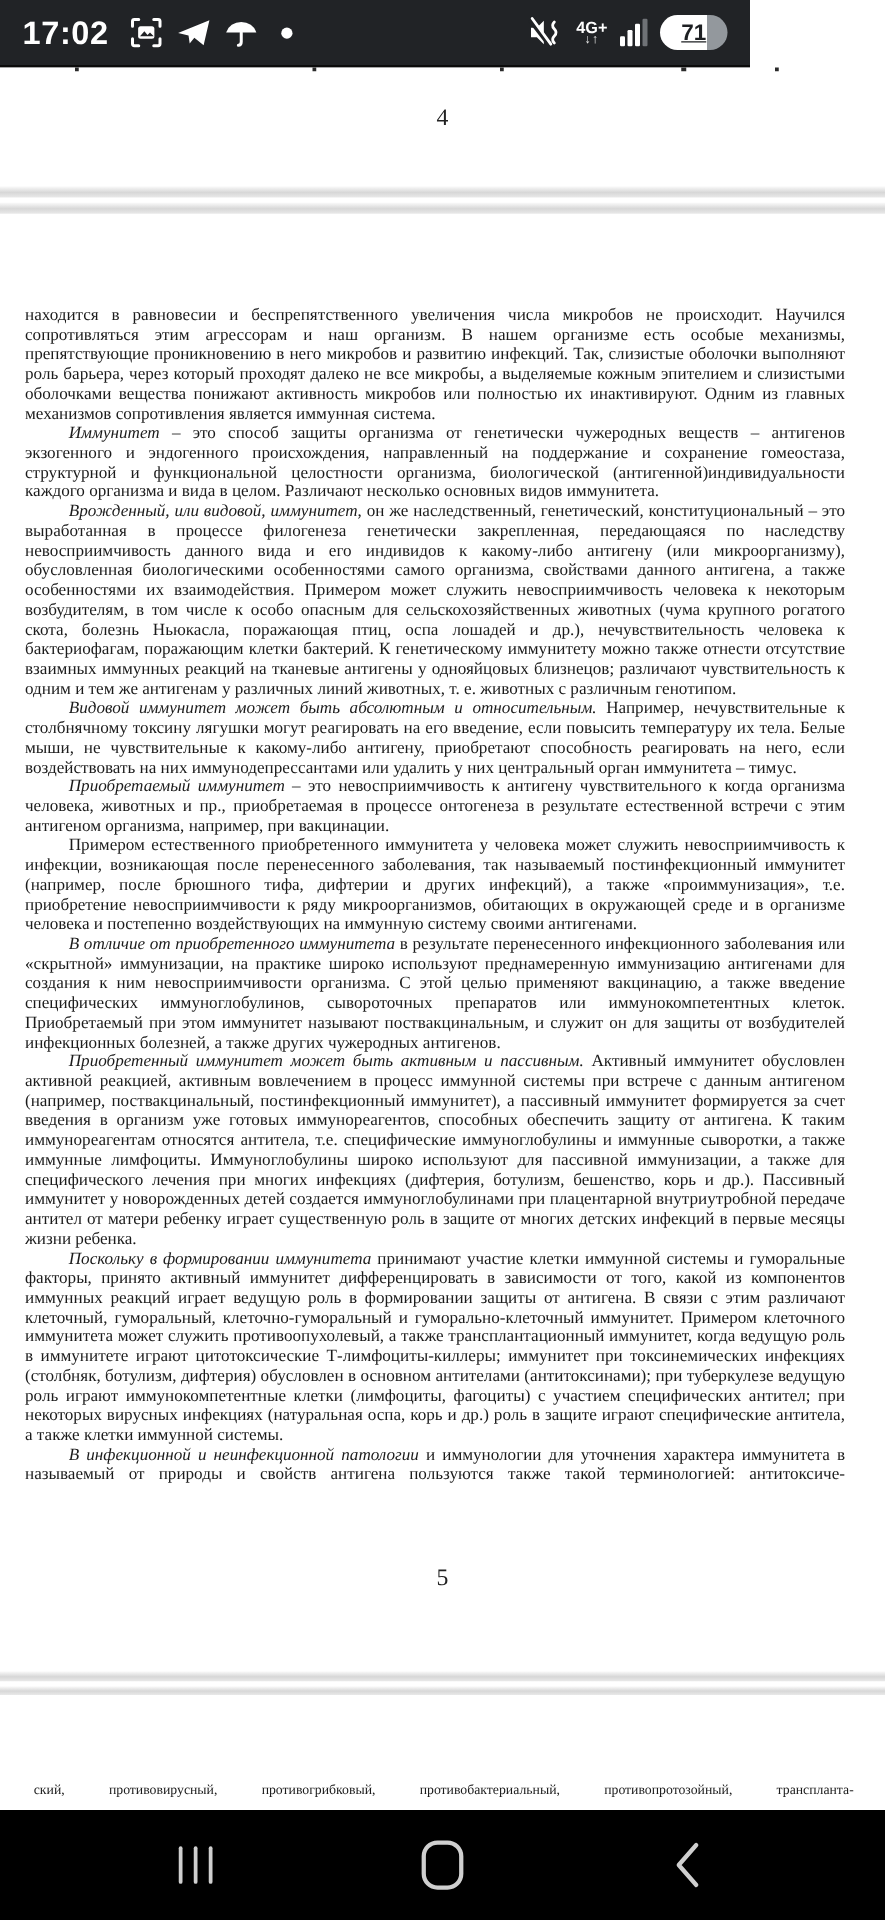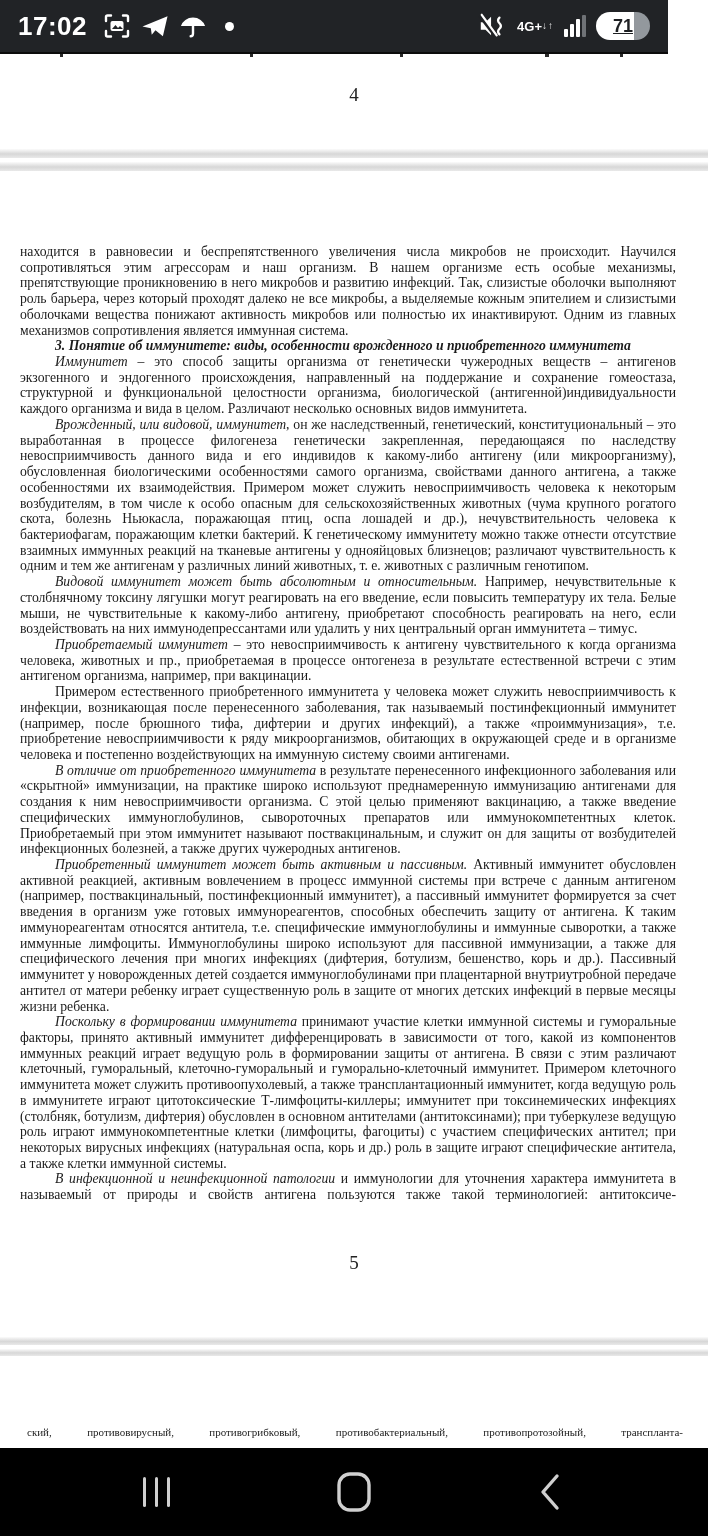--- a/index.html
+++ b/index.html
@@ -3,30 +3,30 @@
 <meta charset="utf-8">
 <style>
   html,body{margin:0;padding:0;background:#555;}
   .screen{
     position:relative;width:708px;height:1536px;margin:0 auto;
     background:#ffffff;overflow:hidden;
     font-family:"Liberation Sans",sans-serif;
   }
   
   .status-bar{
-    position:absolute;top:0;left:0;width:668px;height:54px;
+    position:absolute;top:0;left:0;width:600px;height:54px;
     background:#212326;border-bottom:2px solid #0b0b0b;
     display:flex;align-items:center;justify-content:space-between;
     color:#fff;box-sizing:border-box;padding:0 18px;
   }
   .sb-left,.sb-right{display:flex;align-items:center;gap:10px;}
   .sb-time{font-size:26px;font-weight:bold;letter-spacing:0.5px;margin-right:6px;}
   .sb-ico{display:flex;align-items:center;justify-content:center;}
   .notif-dot{width:9px;height:9px;border-radius:50%;background:#fff;margin-left:8px;}
-  .net-wrap{display:flex;flex-direction:row;align-items:center;line-height:1;}
+  .net-wrap{display:flex;flex-direction:column;align-items:center;line-height:1;}
   .net-label{font-size:13px;font-weight:bold;}
   .net-arrows{font-size:10px;margin-top:-1px;color:#e8e8e8;letter-spacing:1px;}
   .sig{display:flex;align-items:flex-end;gap:2px;height:22px;}
   .sig i{display:block;width:4px;background:#fff;border-radius:1px;}
   .sig i.dim{background:#6f7276;}
   .battery{
     width:54px;height:28px;border-radius:14px;
     background:linear-gradient(to right,#ffffff 0 70%,#93989d 70% 100%);
     color:#1d1f22;font-size:18px;font-weight:bold;
     display:flex;align-items:center;justify-content:center;text-decoration:underline;
@@ -141,21 +141,20 @@
         <span style="left:400px"></span>
     </div>
 
     <div class="pagenum pagenum-4">4</div>
 
     <div class="sep sep1a"></div>
     <div class="sep sep1b"></div>
 
     <div class="text-block">
       <p class="para"><span class="lead"></span><span>находится в равновесии и беспрепятственного увеличения числа микробов не происходит. Научился сопротивляться этим агрессорам и наш организм. В нашем организме есть особые механизмы, препятствующие проникновению в него микробов и развитию инфекций. Так, слизистые оболочки выполняют роль барьера, через который проходят далеко не все микробы, а выделяемые кожным эпителием и слизистыми оболочками вещества понижают активность микробов или полностью их инактивируют. Одним из главных механизмов сопротивления является иммунная система.</span></p>
-      <p class="para indent"><span class="lead bi">3. Понятие об иммунитете: виды, особенности врожденного и приобретенного иммунитета</span><span></span></p>
       <p class="para indent"><span class="lead i">Иммунитет</span><span> – это способ защиты организма от генетически чужеродных веществ – антигенов экзогенного и эндогенного происхождения, направленный на поддержание и сохранение гомеостаза, структурной и функциональной целостности организма, биологической (антигенной)индивидуальности каждого организма и вида в целом. Различают несколько основных видов иммунитета.</span></p>
       <p class="para indent"><span class="lead i">Врожденный, или видовой, иммунитет</span><span>, он же наследственный, генетический, конституциональный – это выработанная в процессе филогенеза генетически закрепленная, передающаяся по наследству невосприимчивость данного вида и его индивидов к какому-либо антигену (или микроорганизму), обусловленная биологическими особенностями самого организма, свойствами данного антигена, а также особенностями их взаимодействия. Примером может служить невосприимчивость человека к некоторым возбудителям, в том числе к особо опасным для сельскохозяйственных животных (чума крупного рогатого скота, болезнь Ньюкасла, поражающая птиц, оспа лошадей и др.), нечувствительность человека к бактериофагам, поражающим клетки бактерий. К генетическому иммунитету можно также отнести отсутствие взаимных иммунных реакций на тканевые антигены у однояйцовых близнецов; различают чувствительность к одним и тем же антигенам у различных линий животных, т. е. животных с различным генотипом.</span></p>
       <p class="para indent"><span class="lead i">Видовой иммунитет может быть абсолютным и относительным.</span><span> Например, нечувствительные к столбнячному токсину лягушки могут реагировать на его введение, если повысить температуру их тела. Белые мыши, не чувствительные к какому-либо антигену, приобретают способность реагировать на него, если воздействовать на них иммунодепрессантами или удалить у них центральный орган иммунитета – тимус.</span></p>
       <p class="para indent"><span class="lead i">Приобретаемый иммунитет</span><span> – это невосприимчивость к антигену чувствительного к когда организма человека, животных и пр., приобретаемая в процессе онтогенеза в результате естественной встречи с этим антигеном организма, например, при вакцинации.</span></p>
       <p class="para indent"><span class="lead"></span><span>Примером естественного приобретенного иммунитета у человека может служить невосприимчивость к инфекции, возникающая после перенесенного заболевания, так называемый постинфекционный иммунитет (например, после брюшного тифа, дифтерии и других инфекций), а также «проиммунизация», т.е. приобретение невосприимчивости к ряду микроорганизмов, обитающих в окружающей среде и в организме человека и постепенно воздействующих на иммунную систему своими антигенами.</span></p>
       <p class="para indent"><span class="lead i">В отличие от приобретенного иммунитета</span><span> в результате перенесенного инфекционного заболевания или «скрытной» иммунизации, на практике широко используют преднамеренную иммунизацию антигенами для создания к ним невосприимчивости организма. С этой целью применяют вакцинацию, а также введение специфических иммуноглобулинов, сывороточных препаратов или иммунокомпетентных клеток. Приобретаемый при этом иммунитет называют поствакцинальным, и служит он для защиты от возбудителей инфекционных болезней, а также других чужеродных антигенов.</span></p>
       <p class="para indent"><span class="lead i">Приобретенный иммунитет может быть активным и пассивным.</span><span> Активный иммунитет обусловлен активной реакцией, активным вовлечением в процесс иммунной системы при встрече с данным антигеном (например, поствакцинальный, постинфекционный иммунитет), а пассивный иммунитет формируется за счет введения в организм уже готовых иммунореагентов, способных обеспечить защиту от антигена. К таким иммунореагентам относятся антитела, т.е. специфические иммуноглобулины и иммунные сыворотки, а также иммунные лимфоциты. Иммуноглобулины широко используют для пассивной иммунизации, а также для специфического лечения при многих инфекциях (дифтерия, ботулизм, бешенство, корь и др.). Пассивный иммунитет у новорожденных детей создается иммуноглобулинами при плацентарной внутриутробной передаче антител от матери ребенку играет существенную роль в защите от многих детских инфекций в первые месяцы жизни ребенка.</span></p>
       <p class="para indent"><span class="lead i">Поскольку в формировании иммунитета</span><span> принимают участие клетки иммунной системы и гуморальные факторы, принято активный иммунитет дифференцировать в зависимости от того, какой из компонентов иммунных реакций играет ведущую роль в формировании защиты от антигена. В связи с этим различают клеточный, гуморальный, клеточно-гуморальный и гуморально-клеточный иммунитет. Примером клеточного иммунитета может служить противоопухолевый, а также трансплантационный иммунитет, когда ведущую роль в иммунитете играют цитотоксические Т-лимфоциты-киллеры; иммунитет при токсинемических инфекциях (столбняк, ботулизм, дифтерия) обусловлен в основном антителами (антитоксинами); при туберкулезе ведущую роль играют иммунокомпетентные клетки (лимфоциты, фагоциты) с участием специфических антител; при некоторых вирусных инфекциях (натуральная оспа, корь и др.) роль в защите играют специфические антитела, а также клетки иммунной системы.</span></p>
       <p class="para indent last-justify"><span class="lead i">В инфекционной и неинфекционной патологии</span><span> и иммунологии для уточнения характера иммунитета в называемый от природы и свойств антигена пользуются также такой терминологией: антитоксиче-</span></p>
     </div>

